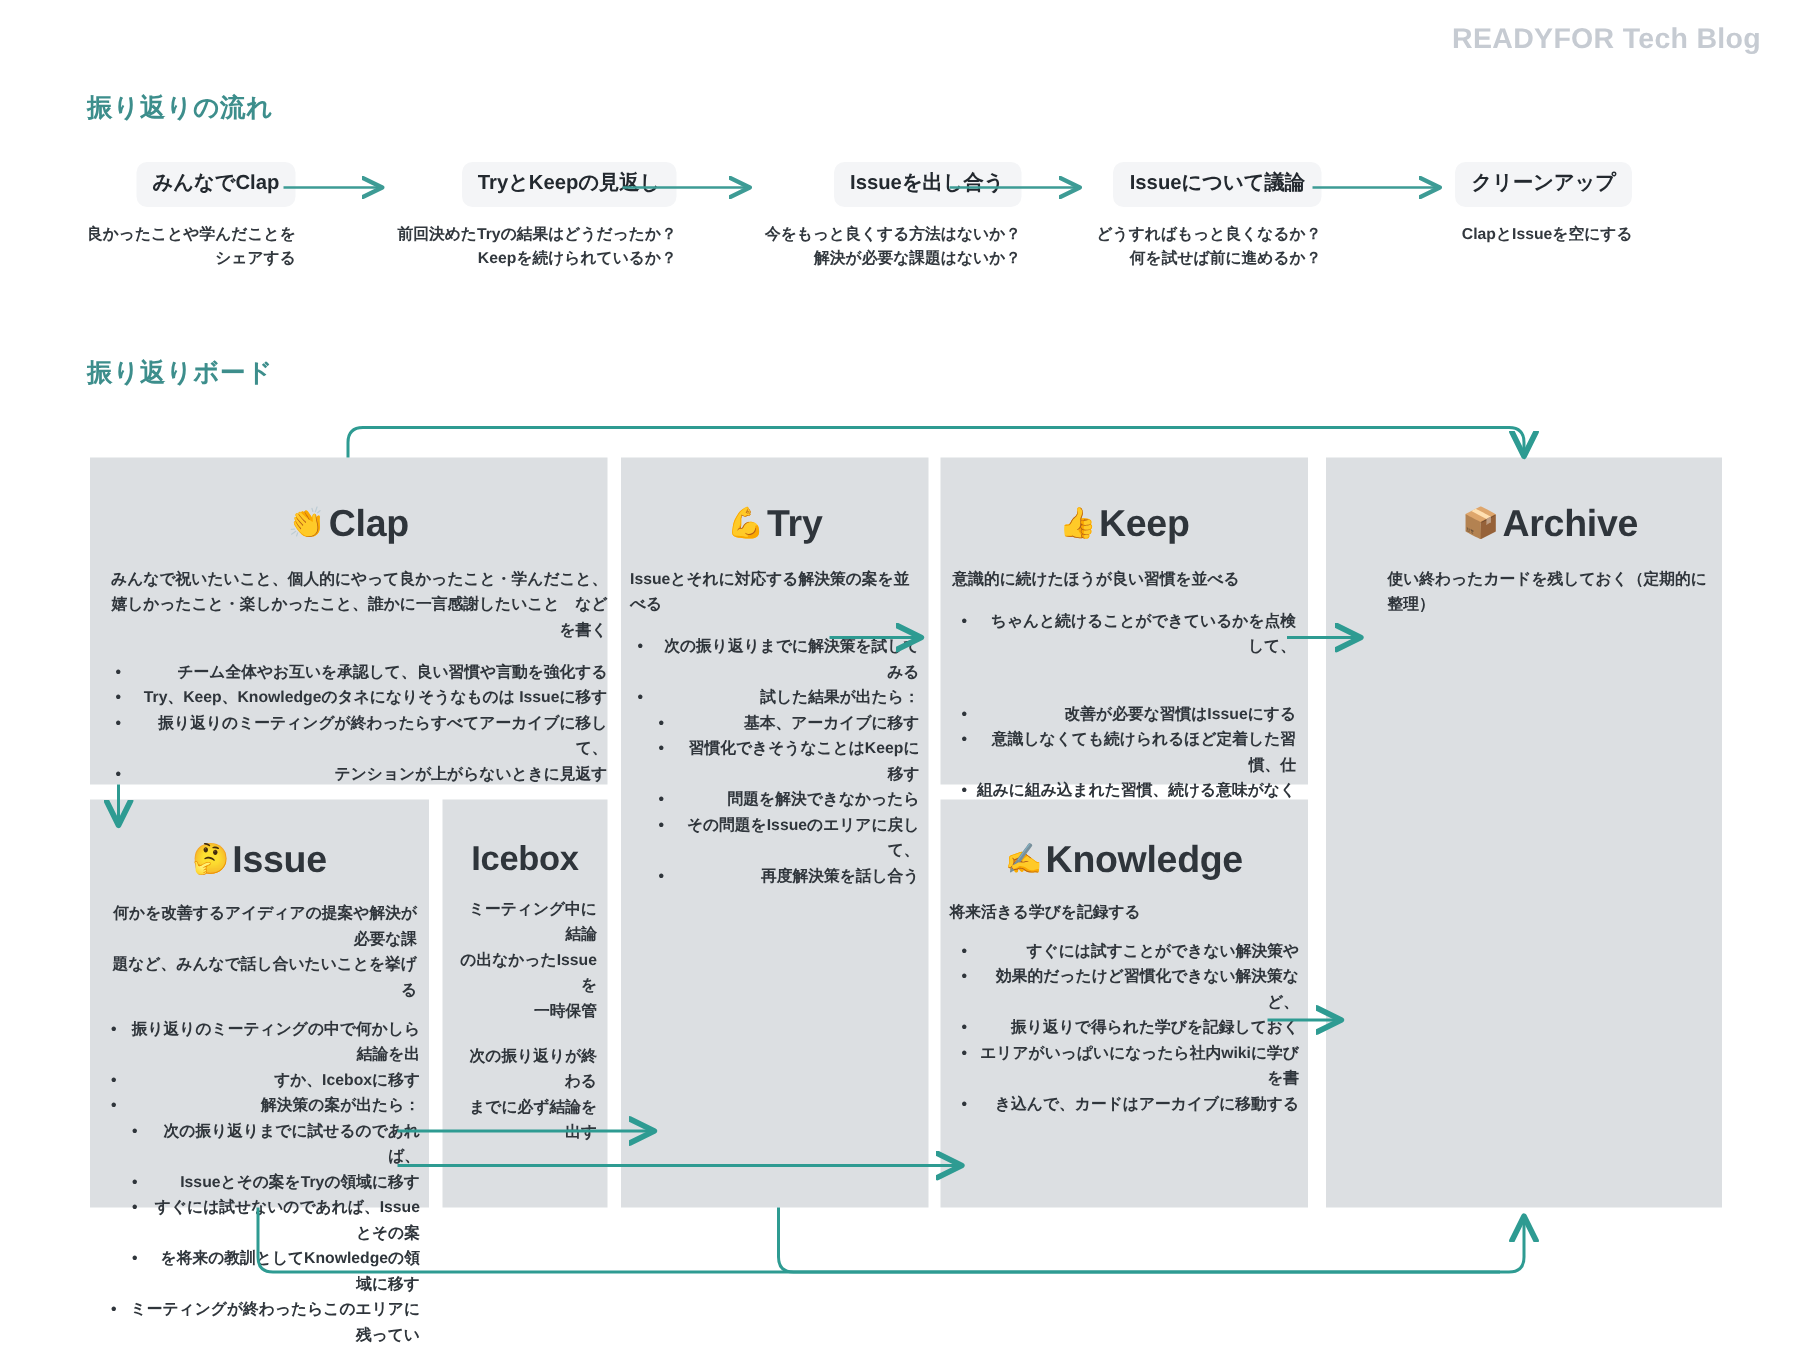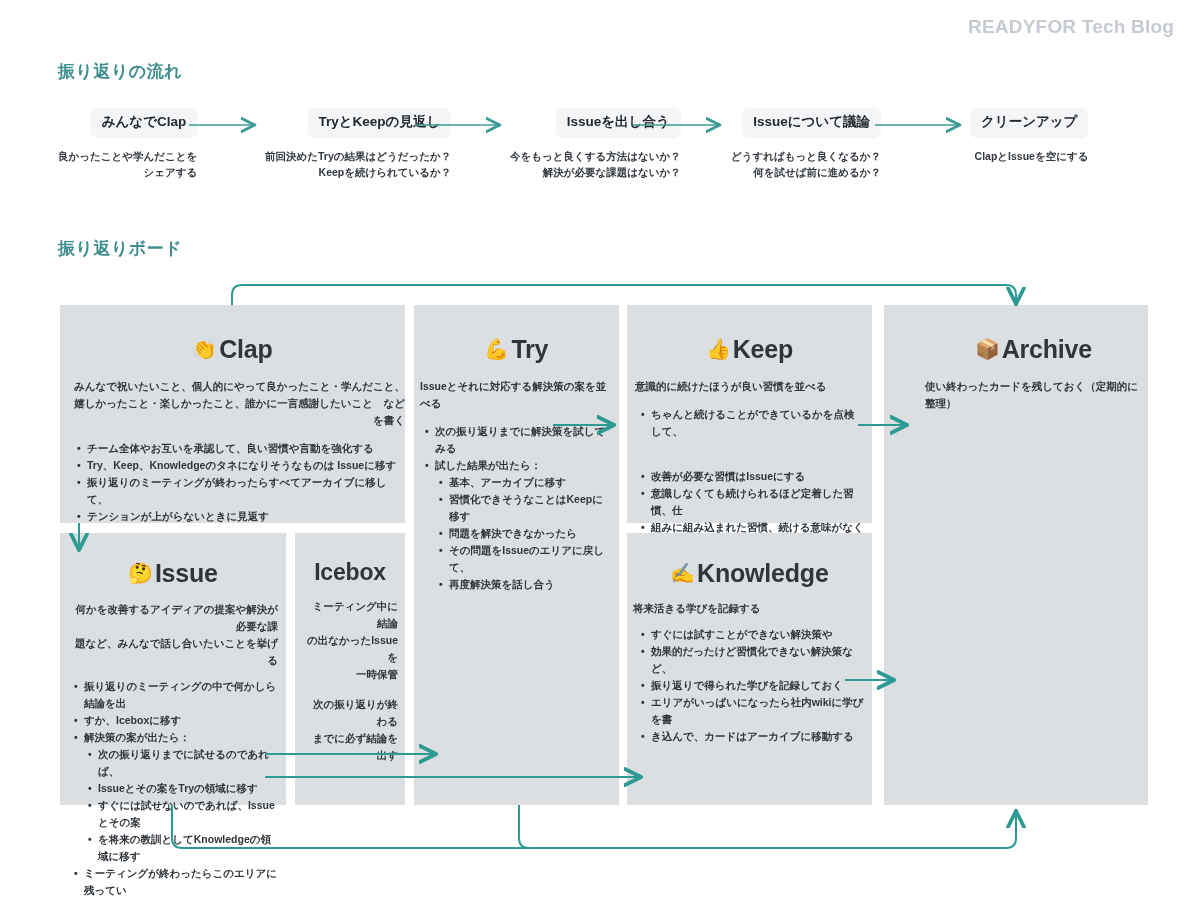--- a/index.html
+++ b/index.html
@@ -59,21 +59,21 @@
   .card-sub {
     font-size: 10.5px; font-weight: bold; color: #2f353b;
     line-height: 1.62; text-align: left;
   }
   .card-sub.left { text-align: right; }
   .bullets { margin-top: 11px; }
   .bullets ul { list-style: none; }
   .bullets li {
     position: relative;
     font-size: 10.5px; font-weight: bold; color: #2f353b;
-    line-height: 1.62; padding-left: 11px; margin-bottom: 0;
+    line-height: 1.62; padding-left: 11px; margin-bottom: 0; text-align: right;
   }
   .bullets li::before {
     content: "•"; position: absolute; left: 1px; top: -0.5px;
   }
   .bullets ul.sub { margin-left: 14px; }
 
   #card-clap    { left: 60px;  top: 305px; width: 345px; height: 218px; }
   #card-try     { left: 414px; top: 305px; width: 205px; height: 218px; }
   #card-keep    { left: 627px; top: 305px; width: 245px; height: 218px; }
   #card-archive { left: 884px; top: 305px; width: 264px; height: 500px; padding-left: 35px; }

